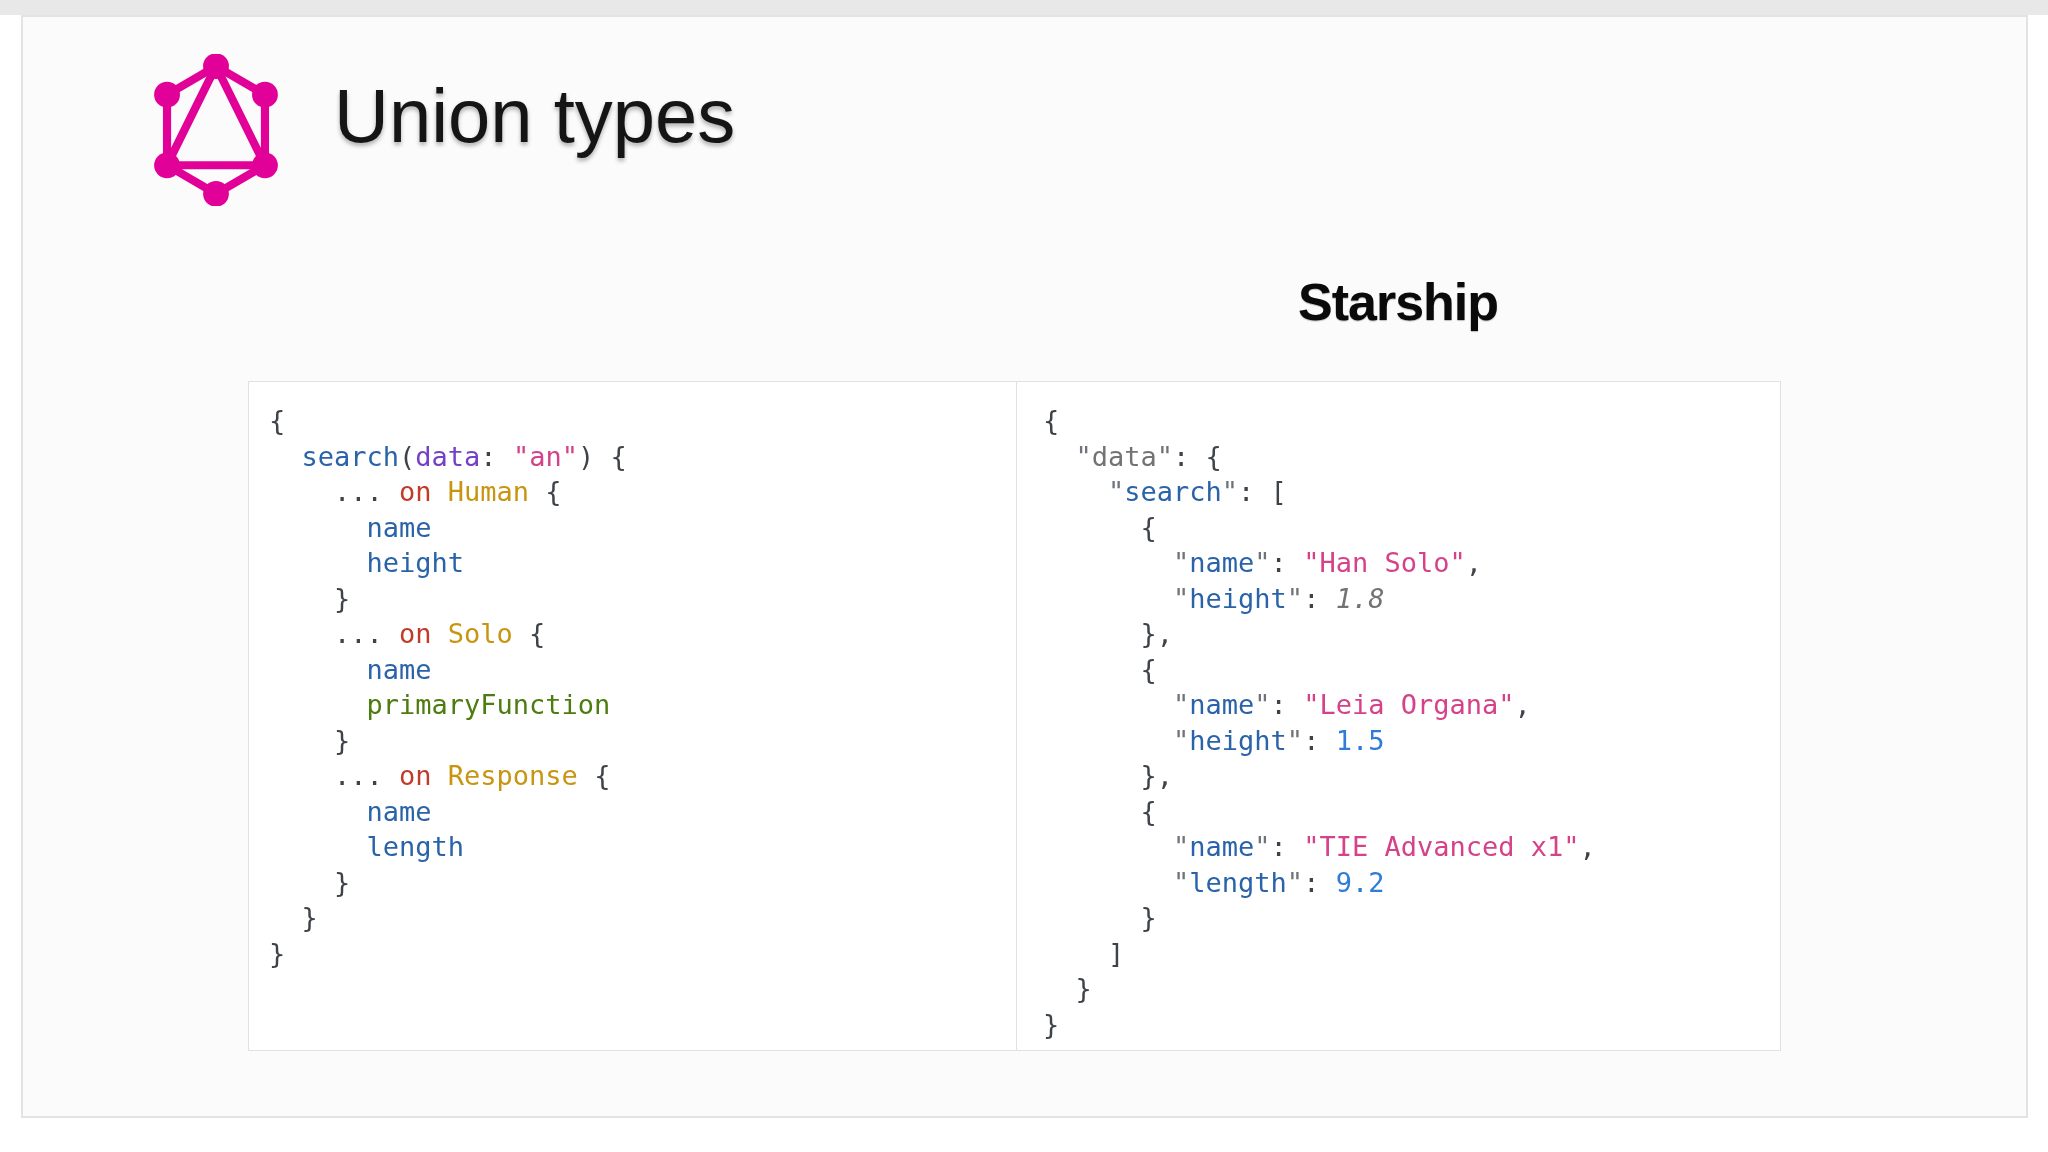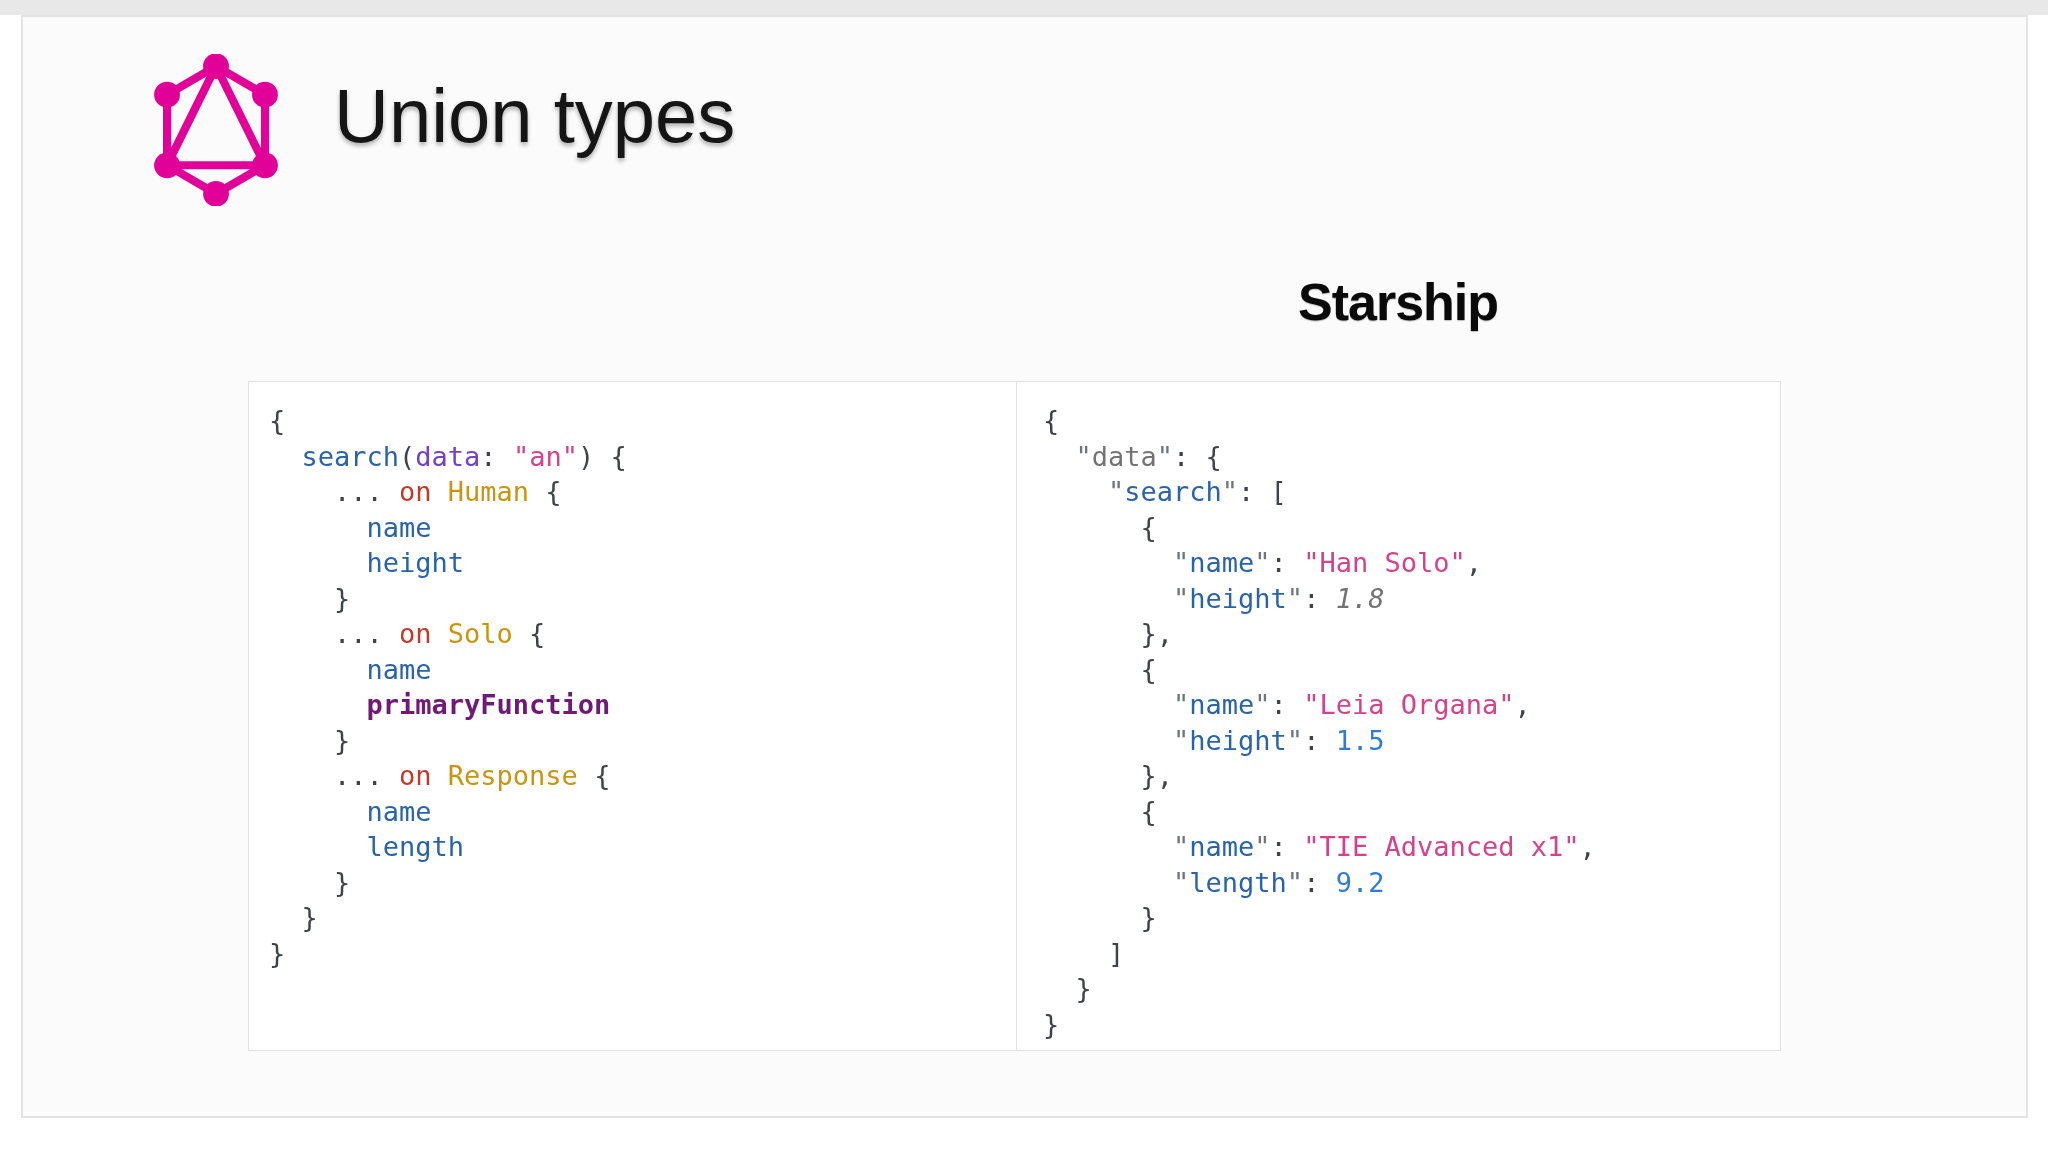--- a/index.html
+++ b/index.html
@@ -90,21 +90,21 @@
   <div class="code-box request">
     <div class="code">
         <div class="code-line"><span style="color: rgb(62, 67, 73);">{</span></div>
         <div class="code-line"><span style="color: rgb(62, 67, 73);">  </span><span style="color: rgb(42, 99, 168);">search</span><span style="color: rgb(62, 67, 73);">(</span><span style="color: rgb(117, 64, 200);">data</span><span style="color: rgb(62, 67, 73);">: </span><span style="color: rgb(214, 66, 137);">"an"</span><span style="color: rgb(62, 67, 73);">) {</span></div>
         <div class="code-line"><span style="color: rgb(62, 67, 73);">    ... </span><span style="color: rgb(194, 59, 42);">on</span><span style="color: rgb(62, 67, 73);"> </span><span style="color: rgb(199, 149, 16);">Human</span><span style="color: rgb(62, 67, 73);"> {</span></div>
         <div class="code-line"><span style="color: rgb(42, 99, 168);">      name</span></div>
         <div class="code-line"><span style="color: rgb(42, 99, 168);">      height</span></div>
         <div class="code-line"><span style="color: rgb(62, 67, 73);">    }</span></div>
         <div class="code-line"><span style="color: rgb(62, 67, 73);">    ... </span><span style="color: rgb(194, 59, 42);">on</span><span style="color: rgb(62, 67, 73);"> </span><span style="color: rgb(199, 149, 16);">Solo</span><span style="color: rgb(62, 67, 73);"> {</span></div>
         <div class="code-line"><span style="color: rgb(42, 99, 168);">      name</span></div>
-        <div class="code-line"><span style="color: #701a75; font-weight: bold;">      primaryFunction</span></div>
+        <div class="code-line"><span style="color: #4d7c0f;">      primaryFunction</span></div>
         <div class="code-line"><span style="color: rgb(62, 67, 73);">    }</span></div>
         <div class="code-line"><span style="color: rgb(62, 67, 73);">    ... </span><span style="color: rgb(194, 59, 42);">on</span><span style="color: rgb(62, 67, 73);"> </span><span style="color: rgb(199, 149, 16);">Response</span><span style="color: rgb(62, 67, 73);"> {</span></div>
         <div class="code-line"><span style="color: rgb(42, 99, 168);">      name</span></div>
         <div class="code-line"><span style="color: rgb(42, 99, 168);">      length</span></div>
         <div class="code-line"><span style="color: rgb(62, 67, 73);">    }</span></div>
         <div class="code-line"><span style="color: rgb(62, 67, 73);">  }</span></div>
         <div class="code-line"><span style="color: rgb(62, 67, 73);">}</span></div>
       </div>
   </div>
 

